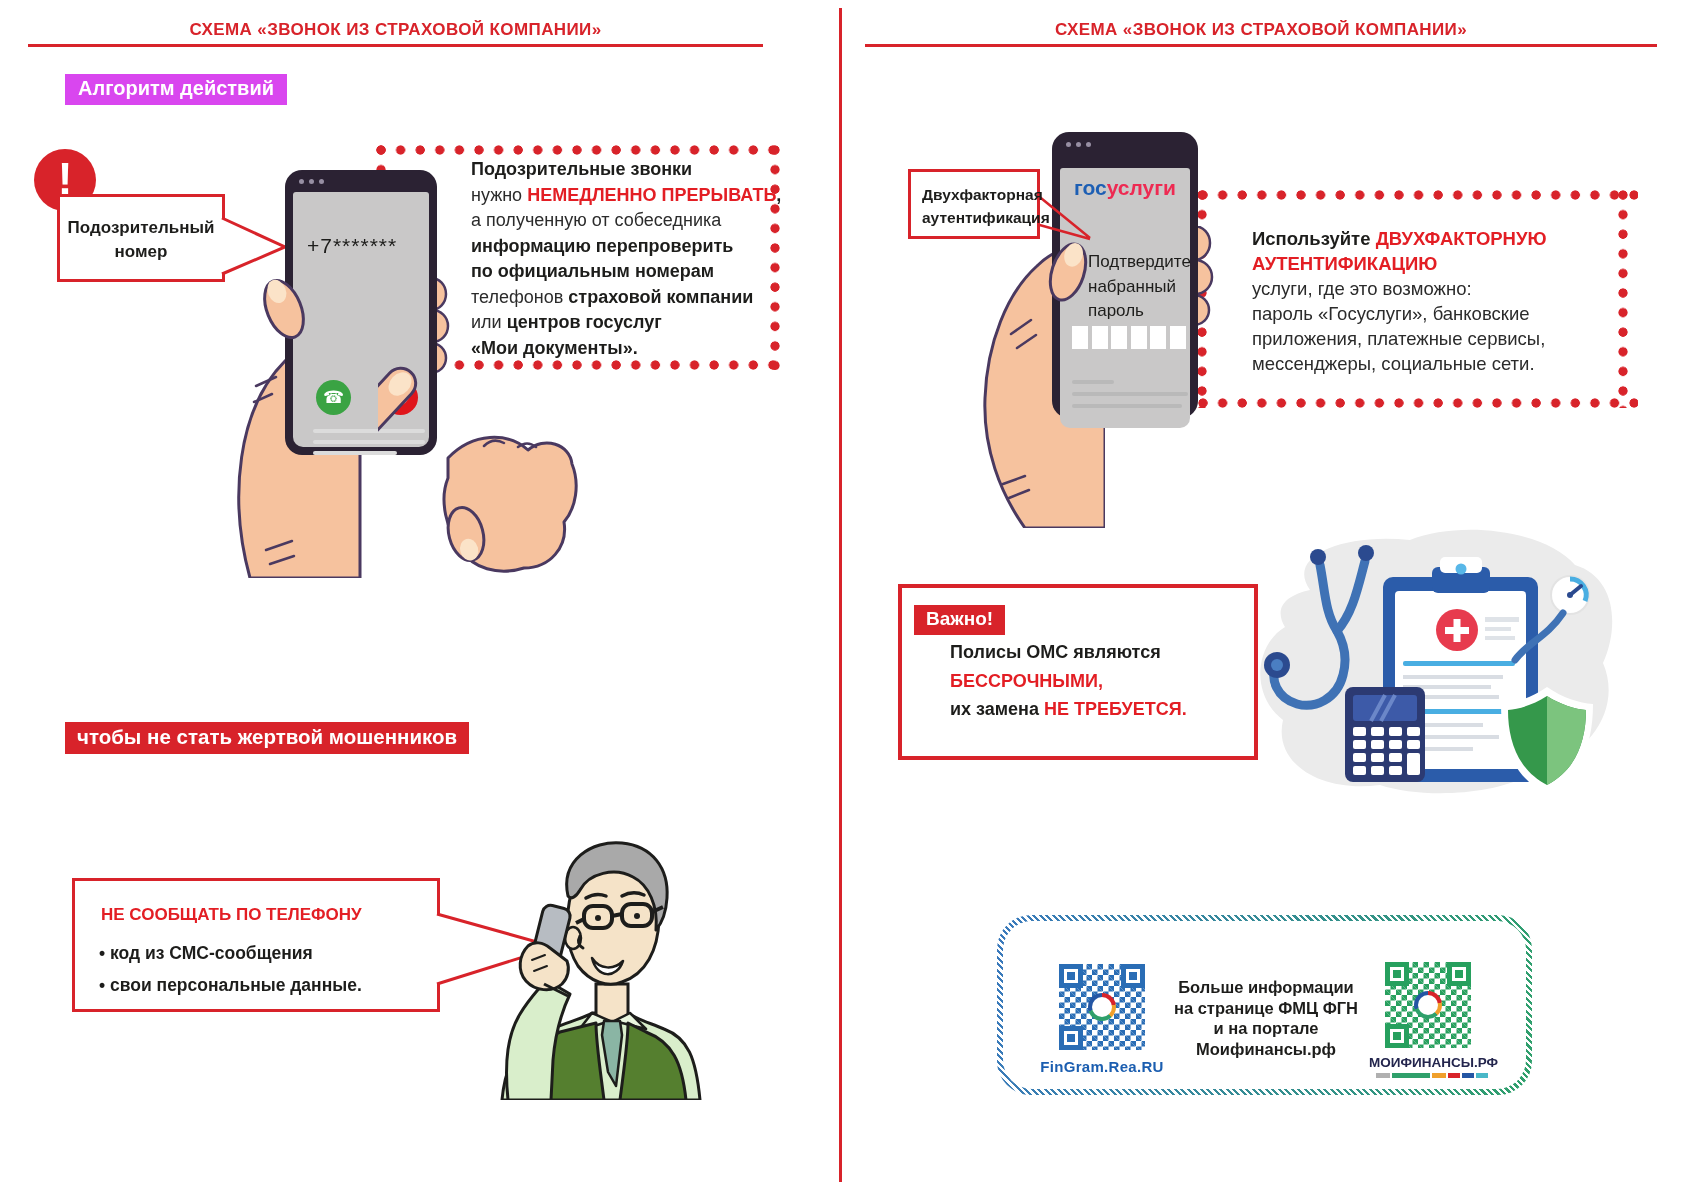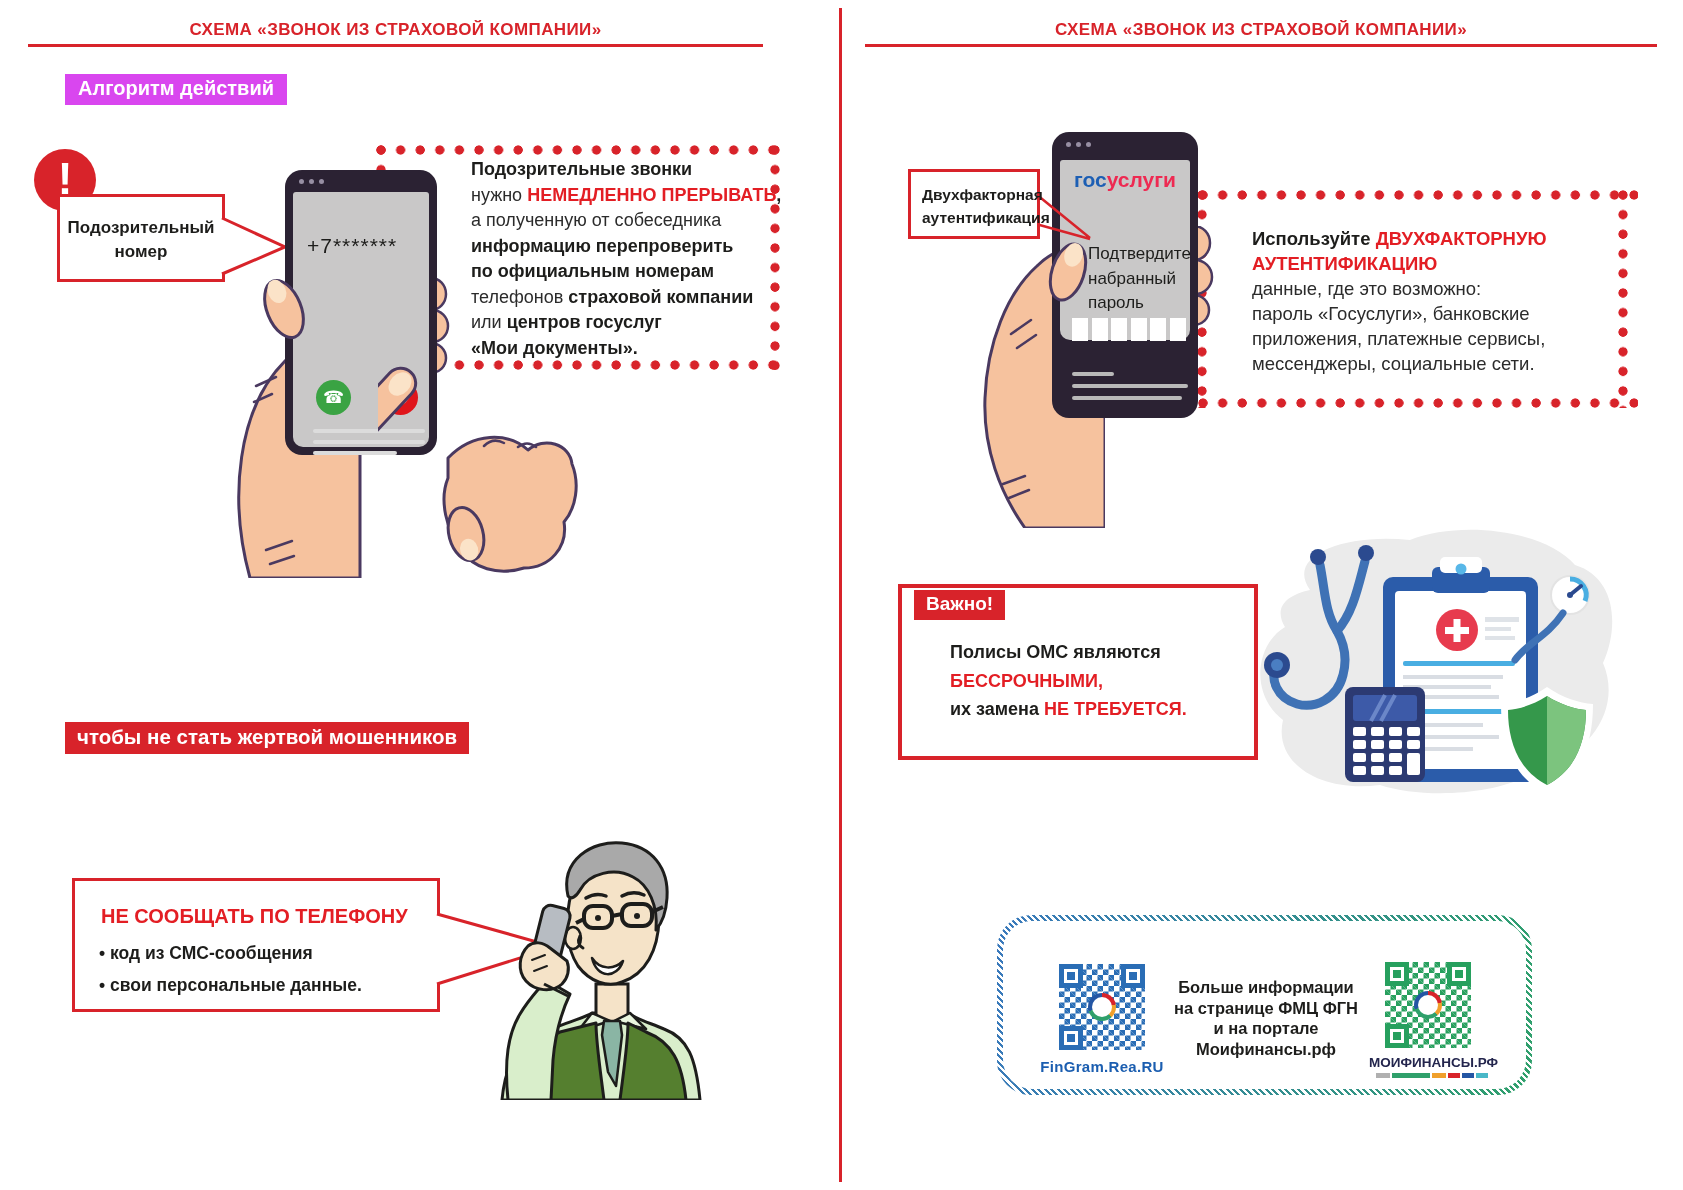--- a/index.html
+++ b/index.html
@@ -138,21 +138,21 @@
       <ellipse cx="88" cy="172" rx="17" ry="27" fill="#f6c29e" stroke="#4a3960" stroke-width="3"></ellipse>
       <ellipse cx="87" cy="188" rx="9" ry="11" fill="#fbe3c8"></ellipse>
     </g>
   </svg>
 
   <div class="abs rulesbox" style="left:65px;top:722px;">
     <div>чтобы не стать жертвой мошенников</div>
   </div>
 
   <div class="abs labelbox" style="left:72px;top:878px;width:368px;height:134px;">
-    <div class="abs red" style="left:26px;top:24px;font-size:20px;font-weight:700;">НЕ СООБЩАТЬ ПО ТЕЛЕФОНУ</div>
+    <div class="abs red" style="left:26px;top:24px;font-size:17px;font-weight:700;">НЕ СООБЩАТЬ ПО ТЕЛЕФОНУ</div>
     <div class="abs" style="left:24px;top:56px;font-size:17.5px;font-weight:700;line-height:32px;">
       <div>• код из СМС-сообщения</div>
       <div>• свои персональные данные.</div>
     </div>
   </div>
   <svg class="abs" style="left:436px;top:908px;" width="126" height="82">
     <path d="M1 6 L119 39 L1 76" fill="#ffffff" stroke="#d8232a" stroke-width="3"></path>
   </svg>
 
   <svg class="abs" style="left:450px;top:790px;" width="255" height="310" viewBox="0 0 255 310">
@@ -184,21 +184,21 @@
     <path d="M94 194 L118 206" stroke="#1d1d1b" stroke-width="3"></path>
   </svg>
 
   <div class="dotrow" style="left:1198px;top:190px;width:440px;"></div>
   <div class="dotrow" style="left:1198px;top:398px;width:440px;"></div>
   <div class="dotcol" style="left:1618px;top:190px;height:218px;"></div>
   <div class="dotcol" style="left:1197px;top:190px;height:218px;"></div>
   <div class="abs callout" style="left:1252px;top:226px;font-size:18.5px;line-height:25px;">
       <div class="rl"><span class="b">Используйте </span><span class="b r">ДВУХФАКТОРНУЮ</span></div>
       <div class="rl"><span class="b r">АУТЕНТИФИКАЦИЮ</span></div>
-      <div class="rl"><span>данные, где это возможно:</span></div>
+      <div class="rl"><span>услуги, где это возможно:</span></div>
       <div class="rl"><span>пароль «Госуслуги», банковские</span></div>
       <div class="rl"><span>приложения, платежные сервисы,</span></div>
       <div class="rl"><span>мессенджеры, социальные сети.</span></div>
     </div>
 
   <svg class="abs" style="left:885px;top:238px;" width="220" height="290" viewBox="0 0 220 290">
     <path d="M140 290 C115 255 98 210 100 160 C102 105 122 55 152 28 C165 15 180 8 200 6 L220 10 L220 290 Z" fill="#f6c29e" stroke="#4a3960" stroke-width="3" stroke-linejoin="round"></path>
     <path d="M126 96 L146 82 M132 110 L151 97" stroke="#4a3960" stroke-width="2.5" stroke-linecap="round"></path>
     <path d="M118 246 L140 238 M124 260 L144 252" stroke="#4a3960" stroke-width="2.5" stroke-linecap="round"></path>
   </svg>
@@ -208,21 +208,21 @@
     <ellipse cx="5" cy="51" rx="17" ry="17" fill="#f6c29e" stroke="#4a3960" stroke-width="2.5"></ellipse>
     <ellipse cx="4" cy="84" rx="15" ry="15" fill="#f6c29e" stroke="#4a3960" stroke-width="2.5"></ellipse>
   </svg>
 
   <div class="phone" style="left:1052px;top:132px;width:146px;height:286px;">
     <div class="pbar" style="left:14px;top:10px;">
         <i></i>
         <i></i>
         <i></i>
       </div>
-    <div class="screen" style="left:8px;top:28px;width:130px;height:180px;border-radius:3px 3px 10px 10px;">
+    <div class="screen" style="left:8px;top:36px;width:130px;height:260px;border-radius:3px 3px 10px 10px;">
       <div class="abs" style="left:14px;top:8px;font-size:21px;font-weight:700;">
         <span style="color:#1d5fb4;">гос</span><span style="color:#ee2a52;">услуги</span>
       </div>
       <div class="abs" style="left:28px;top:82px;font-size:17px;font-weight:400;line-height:24.5px;">
         <div>Подтвердите</div>
         <div>набранный</div>
         <div>пароль</div>
       </div>
       <div class="pwbox" style="left:12px;top:158px;">
           <i></i>
@@ -247,21 +247,21 @@
 
   <svg class="abs" style="left:1034px;top:186px;" width="64" height="62">
     <path d="M2 8 L56 52 M2 38 L56 53" stroke="#d8232a" stroke-width="2.5" fill="none"></path>
   </svg>
   <div class="abs labelbox" style="left:908px;top:169px;width:132px;height:70px;font-size:15.5px;line-height:23px;padding:11px 0 0 11px;">
     <div>Двухфакторная</div>
     <div>аутентификация</div>
   </div>
 
   <div class="impbox" style="left:898px;top:584px;width:360px;height:176px;">
-    <div class="abs" style="left:12px;top:2px;">
+    <div class="abs" style="left:12px;top:17px;">
       <span class="impbadge">Важно!</span>
     </div>
     <div class="abs" style="left:48px;top:50px;font-size:18px;line-height:28.5px;">
         <div class="rl"><span class="b">Полисы ОМС являются</span></div>
         <div class="rl"><span class="b r">БЕССРОЧНЫМИ,</span></div>
         <div class="rl"><span class="b">их замена </span><span class="b r">НЕ ТРЕБУЕТСЯ.</span></div>
       </div>
   </div>
 
   <svg class="abs" style="left:1225px;top:495px;" width="400" height="310" viewBox="0 0 400 310">

